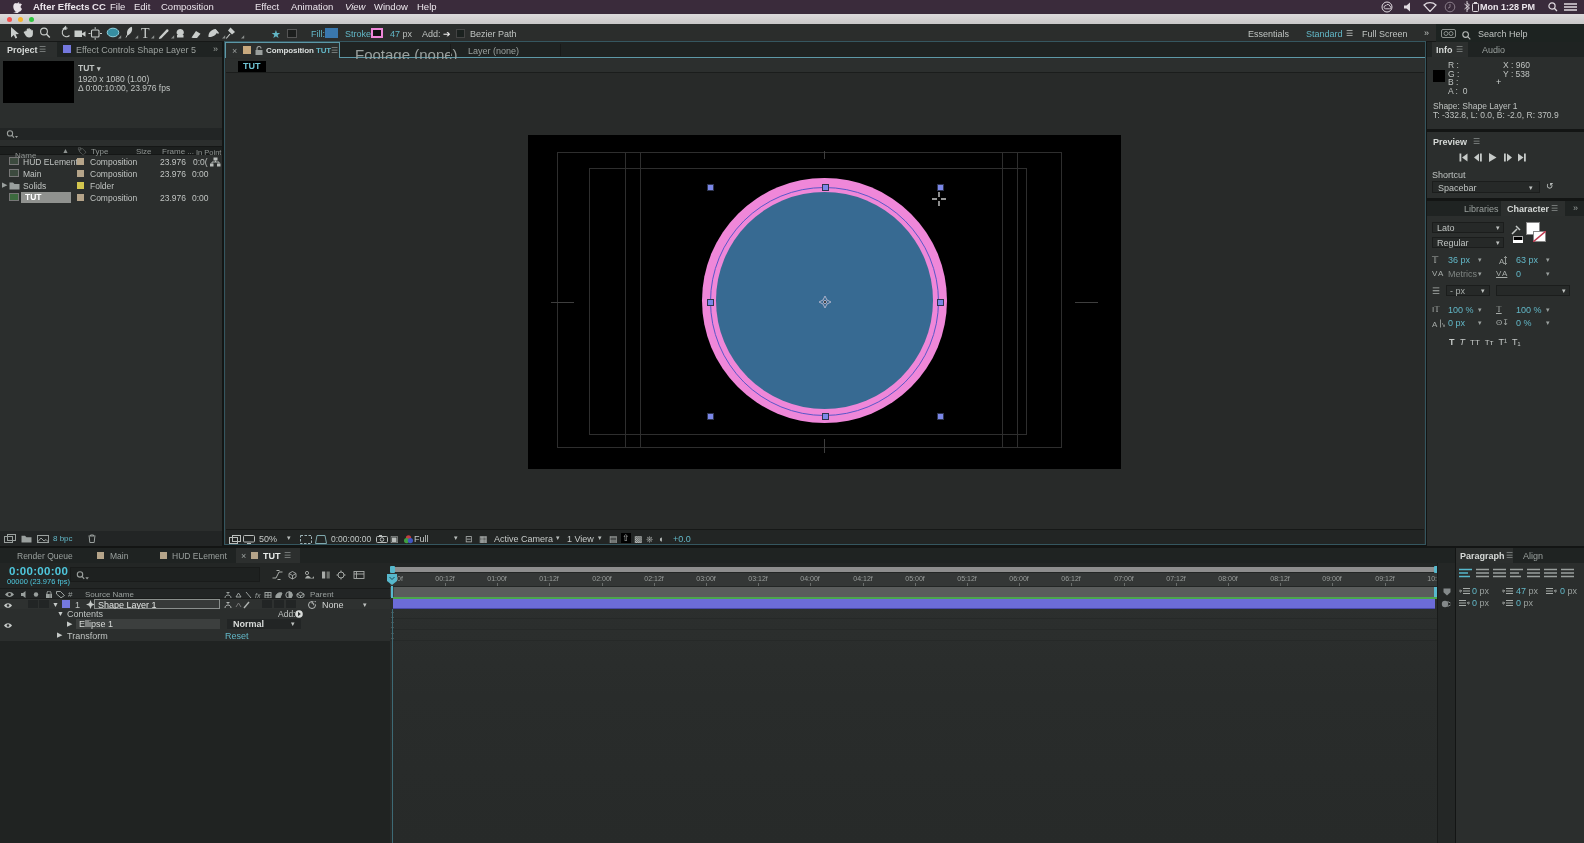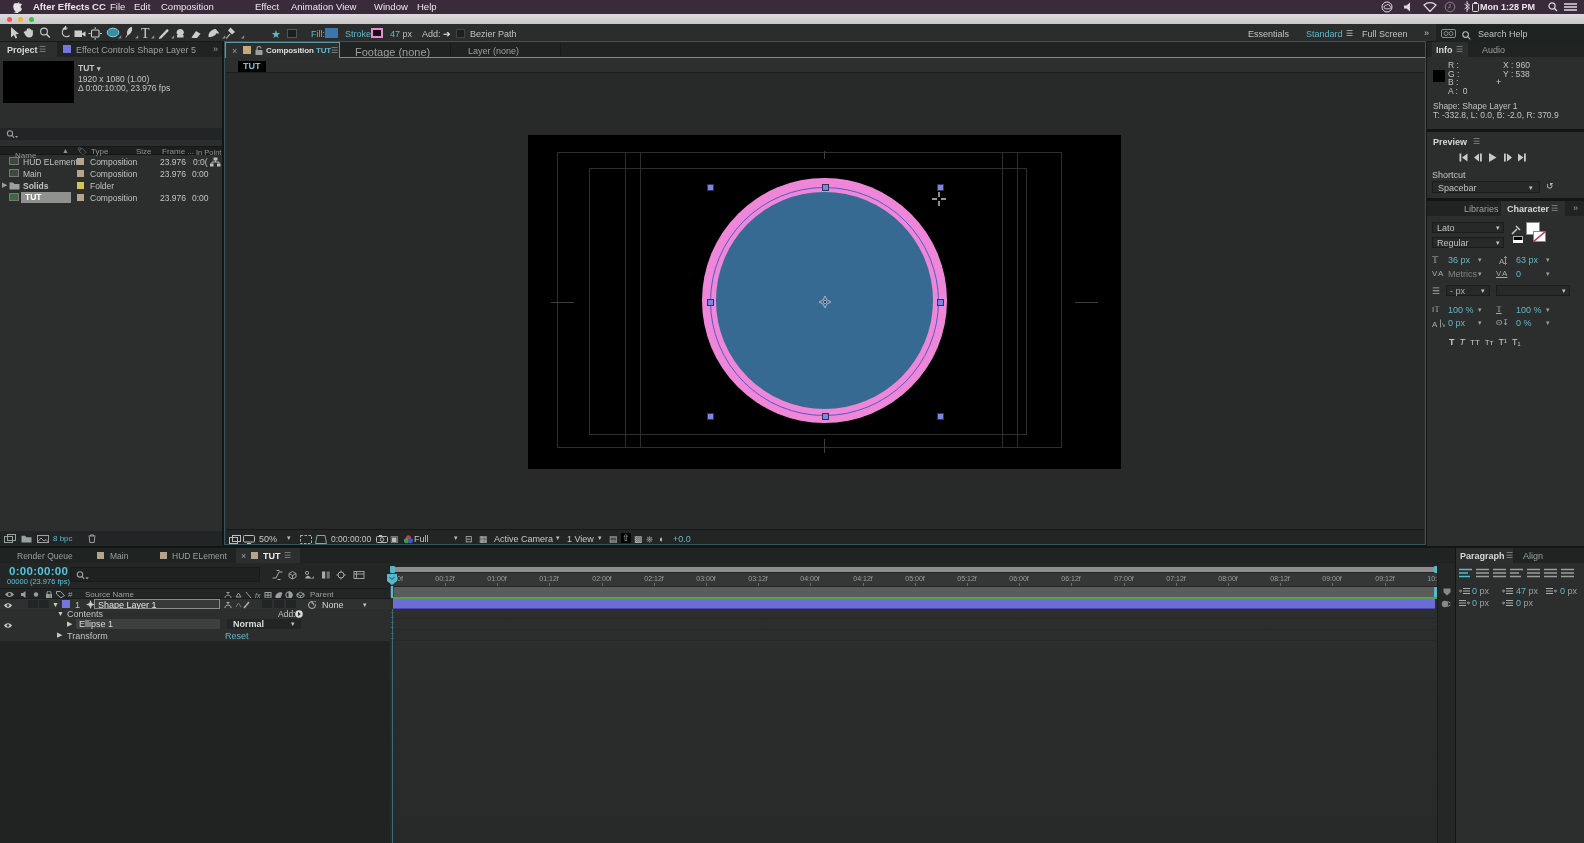--- a/index.html
+++ b/index.html
@@ -21,21 +21,21 @@
         <path d="M6.8 0.4 c0.1 0.8 -0.3 1.6 -0.8 2.1 c-0.5 0.6 -1.3 1 -2 0.9 c-0.1 -0.7 0.3 -1.5 0.8 -2 C5.3 0.8 6.2 0.4 6.8 0.4 Z M8.5 8.1 c-0.4 0.9 -0.6 1.3 -1.1 2 c-0.7 1 -1.7 2.3 -2.9 2.3 c-1.1 0 -1.4 -0.7 -2.8 -0.7 c-1.5 0 -1.8 0.7 -2.9 0.7" transform="scale(0.9)" fill="#e8e2e8"></path>
         <path d="M5 3.6 c0.8 0 1.7 -0.5 2.5 -0.5 c0.7 0 1.8 0.3 2.4 1.2 c-0.2 0.1 -1.4 0.8 -1.4 2.3 c0 1.7 1.5 2.3 1.5 2.3 c0 0.1 -0.2 0.8 -0.8 1.6 c-0.5 0.7 -1 1.4 -1.8 1.4 c-0.8 0 -1 -0.5 -2 -0.5 c-0.9 0 -1.3 0.5 -2 0.5 c-0.8 0 -1.3 -0.7 -1.8 -1.4 C0.8 9.4 0.3 7.7 0.3 6.2 c0 -2.4 1.6 -3.7 3.1 -3.7 C4.2 2.5 4.5 3.6 5 3.6 Z" transform="translate(0,-1.2) scale(0.9)" fill="#e8e2e8"></path>
       </svg>
     <span class="abs" style="left:33px;top:1px;font-weight:bold;">After Effects CC</span>
     <span class="abs" style="left:110px;top:1px;">File</span>
     <span class="abs" style="left:134px;top:1px;">Edit</span>
     <span class="abs" style="left:161px;top:1px;">Composition</span>
     <span class="abs" style="left:222px;top:19px;">Layer</span>
     <span class="abs" style="left:255px;top:1px;">Effect</span>
     <span class="abs" style="left:291px;top:1px;">Animation</span>
-    <span class="abs" style="left:336px;top:1px;">View</span>
+    <span class="abs" style="left:345px;top:1px;font-style:italic;">View</span>
     <span class="abs" style="left:374px;top:1px;">Window</span>
     <span class="abs" style="left:417px;top:1px;">Help</span>
     <svg class="abs" style="left:1381px;top:1px;" width="12" height="12" viewBox="0 0 12 12">
         <circle cx="6" cy="6" r="5" fill="none" stroke="#e0dae0" stroke-width="1"></circle>
         <path d="M3.2 6.8 a1.6 1.6 0 0 1 1.8-2.2 a2 2 0 0 1 3.8 0.6 a1.3 1.3 0 0 1 -0.4 2.6 h-3.8 a1.4 1.4 0 0 1 -1.4 -1" fill="none" stroke="#e0dae0" stroke-width="0.9"></path>
       </svg>
     <svg class="abs" style="left:1404px;top:2px;" width="9" height="10" viewBox="0 0 9 10">
         <path d="M0 3.5 h2.5 L6 0.5 V9.5 L2.5 6.5 H0 Z" fill="#e0dae0"></path>
       </svg>
     <svg class="abs" style="left:1423px;top:2px;" width="14" height="10" viewBox="0 0 14 10">
@@ -188,21 +188,21 @@
         <span class="abs" style="left:77px;top:2px;width:7px;height:7px;background:#b5a489;"></span>
         <span class="abs" style="left:90px;top:1px;">Composition</span>
         <span class="abs" style="left:160px;top:1px;">23.976</span>
         <span class="abs" style="left:192px;top:1px;">0:00</span>
       </div>
       <div class="abs" style="left:0;top:24px;width:222px;height:12px;">
         <span class="abs" style="left:2px;top:1px;font-size:7px;color:#9aa09e;">▶</span>
         <svg class="abs" style="left:9px;top:1px;" width="11" height="9" viewBox="0 0 11 9">
             <path d="M0.5 8.5 V1.5 H4 L5.5 3 H10.5 V8.5 Z" fill="#9aa09e"></path>
           </svg>
-        <span class="abs" style="left:23px;top:1px;font-weight:bold;">Solids</span>
+        <span class="abs" style="left:23px;top:1px;">Solids</span>
         <span class="abs" style="left:77px;top:2px;width:7px;height:7px;background:#d3c64e;"></span>
         <span class="abs" style="left:90px;top:1px;">Folder</span>
       </div>
       <div class="abs" style="left:0;top:36px;width:222px;height:12px;">
         <span class="abs" style="left:9px;top:1px;width:10px;height:8px;background:#3c6a3e;border:1px solid #777;"></span>
         <span class="abs" style="left:21px;top:0px;width:50px;background:#90928f;color:#fff;font-weight:bold;padding:0 0 1px 4px;">TUT</span>
         <span class="abs" style="left:77px;top:2px;width:7px;height:7px;background:#b5a489;"></span>
         <span class="abs" style="left:90px;top:1px;">Composition</span>
         <span class="abs" style="left:160px;top:1px;">23.976</span>
         <span class="abs" style="left:192px;top:1px;">0:00</span>
@@ -232,21 +232,21 @@
     <div class="abs" style="left:0;top:0;width:1200px;height:16px;background:#1f2322;border-bottom:1px solid #5d98a7;">
       <div class="abs" style="left:0;top:0;width:115px;height:16px;background:#2c2f2e;border:1px solid #5d98a7;border-bottom:none;"></div>
       <span class="abs" style="left:7px;top:4px;color:#9a9f9d;font-size:9px;">×</span>
       <span class="abs" style="left:18px;top:4px;width:8px;height:8px;background:#c8a97e;"></span>
       <svg class="abs" style="left:30px;top:4px;" width="8" height="9" viewBox="0 0 8 9">
           <rect x="0.5" y="4" width="7" height="5" fill="#9a9f9d"></rect>
           <path d="M2 4 V2.5 A2 2 0 0 1 6 2.5" fill="none" stroke="#9a9f9d" stroke-width="1.2"></path>
         </svg>
       <span class="abs" style="left:41px;top:4px;color:#dadedd;font-size:8px;letter-spacing:-0.1px;font-weight:bold;">Composition <span class="teal">TUT</span></span>
       <span class="abs" style="left:106px;top:4px;color:#8a8f8d;font-size:8px;">☰</span>
-      <span class="abs" style="left:130px;top:4px;color:#9aa09e;font-size:11px;">Footage (none)</span>
+      <span class="abs" style="left:130px;top:4px;color:#9aa09e;font-size:15px;">Footage (none)</span>
       <span class="abs" style="left:243px;top:4px;color:#9aa09e;font-size:9px;">Layer (none)</span>
       <span class="abs" style="left:225px;top:2px;width:1px;height:12px;background:#181a19;"></span>
       <span class="abs" style="left:335px;top:2px;width:1px;height:12px;background:#181a19;"></span>
     </div>
 
     <div class="abs" style="left:1px;top:17px;width:1198px;height:14px;background:#2c2f2e;border-bottom:1px solid #1b1d1c;">
       <span class="abs" style="left:12px;top:2px;background:#000;color:#6fc3d2;font-size:9px;font-weight:bold;padding:0px 5px 1px;">TUT</span>
     </div>
 
     <div class="abs" id="viewer" style="left:1px;top:31px;width:1198px;height:456px;background:#282a29;">

